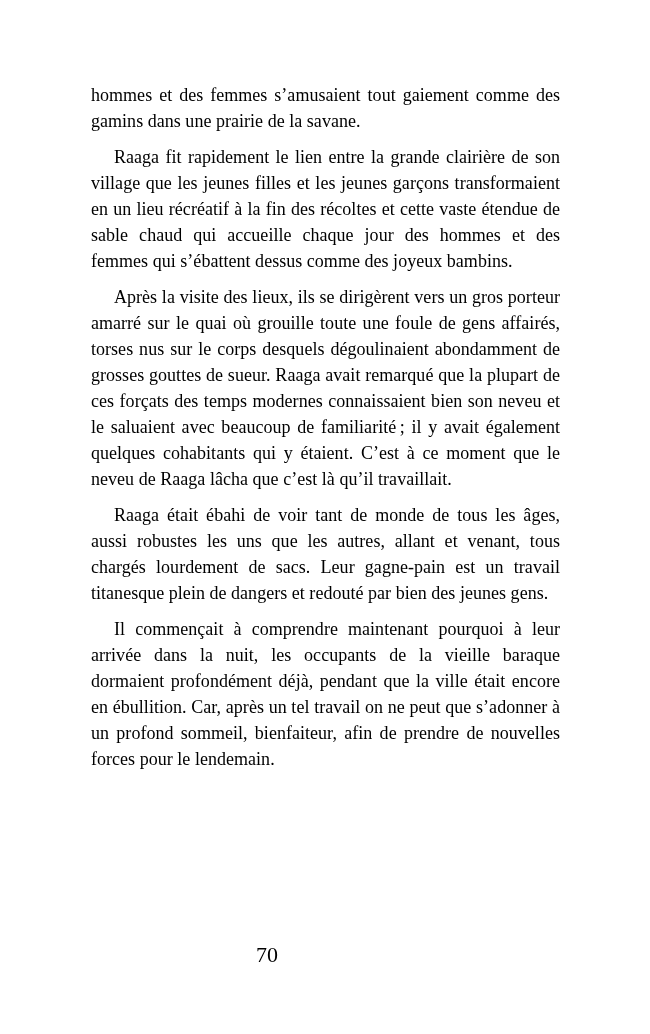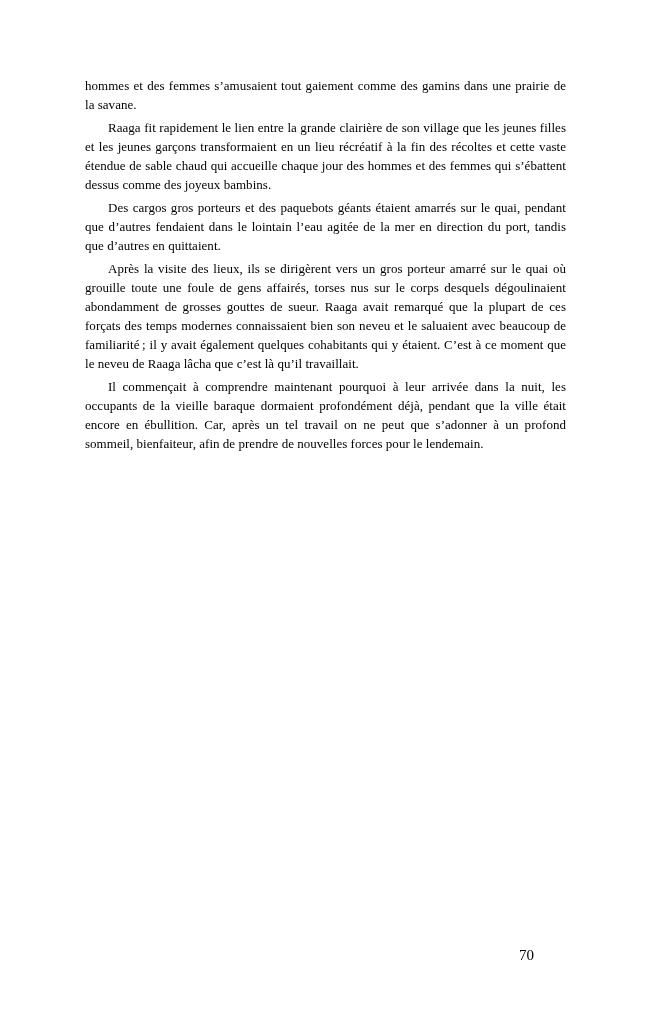--- a/index.html
+++ b/index.html
@@ -28,66 +28,66 @@
   }
 
   .text-block {
     position: absolute;
     left: 81px;
     top: 72px;
     width: 489px;
   }
 
   .para {
-    margin: 4px;
+    margin: 10px;
     padding: 0;
     text-align: justify;
     text-justify: inter-word;
     text-indent: 23px;
-    font-size: 13px;
-    line-height: 19px;
+    font-size: 18px;
+    line-height: 26px;
     letter-spacing: 0.03px;
     word-spacing: 0px;
     hyphens: none;
     -webkit-hyphens: none;
   }
 
   
   .para.continuation {
     text-indent: 0;
   }
 
   .page-number {
     position: absolute;
     left: 0;
     top: 944px;
     width: 534px;
-    text-align: right;
-    font-size: 15px;
+    text-align: center;
+    font-size: 22px;
     line-height: 22px;
     font-family: "Liberation Serif", "DejaVu Serif", serif;
     color: #000000;
   }
 </style>
 </head>
 <body>
 
 <div class="page">
 
   <div class="text-block">
 
     <p class="para continuation">hommes et des femmes s’amusaient tout gaiement comme des gamins dans une prairie de la savane.</p>
 
     <p class="para">Raaga fit rapidement le lien entre la grande clairière de son village que les jeunes filles et les jeunes garçons transformaient en un lieu récréatif à la fin des récoltes et cette vaste étendue de sable chaud qui accueille chaque jour des hommes et des femmes qui s’ébattent dessus comme des joyeux bambins.</p>
 
-    <p class="para">Des cargos gros porteurs et des paquebots géants étaient amarrés sur le quai, pendant que d’autres fendaient dans le lointain l’eau agitée de la mer en direction du port, tandis que d’autres en quittaient.</p>
 
     <p class="para">Après la visite des lieux, ils se dirigèrent vers un gros porteur amarré sur le quai où grouille toute une foule de gens affairés, torses nus sur le corps desquels dégoulinaient abondamment de grosses gouttes de sueur. Raaga avait remarqué que la plupart de ces forçats des temps modernes connaissaient bien son neveu et le saluaient avec beaucoup de familiarité ; il y avait également quelques cohabitants qui y étaient. C’est à ce moment que le neveu de Raaga lâcha que c’est là qu’il travaillait.</p>
 
 
+    <p class="para">Raaga était ébahi de voir tant de monde de tous les âges, aussi robustes les uns que les autres, allant et venant, tous chargés lourdement de sacs. Leur gagne-pain est un travail titanesque plein de dangers et redouté par bien des jeunes gens.</p>
 
     <p class="para">Il commençait à comprendre maintenant pourquoi à leur arrivée dans la nuit, les occupants de la vieille baraque dormaient profondément déjà, pendant que la ville était encore en ébullition. Car, après un tel travail on ne peut que s’adonner à un profond sommeil, bienfaiteur, afin de prendre de nouvelles forces pour le lendemain.</p>
 
   </div>
 
   <div class="page-number">70</div>
 
 </div>
 
 </body></html>

